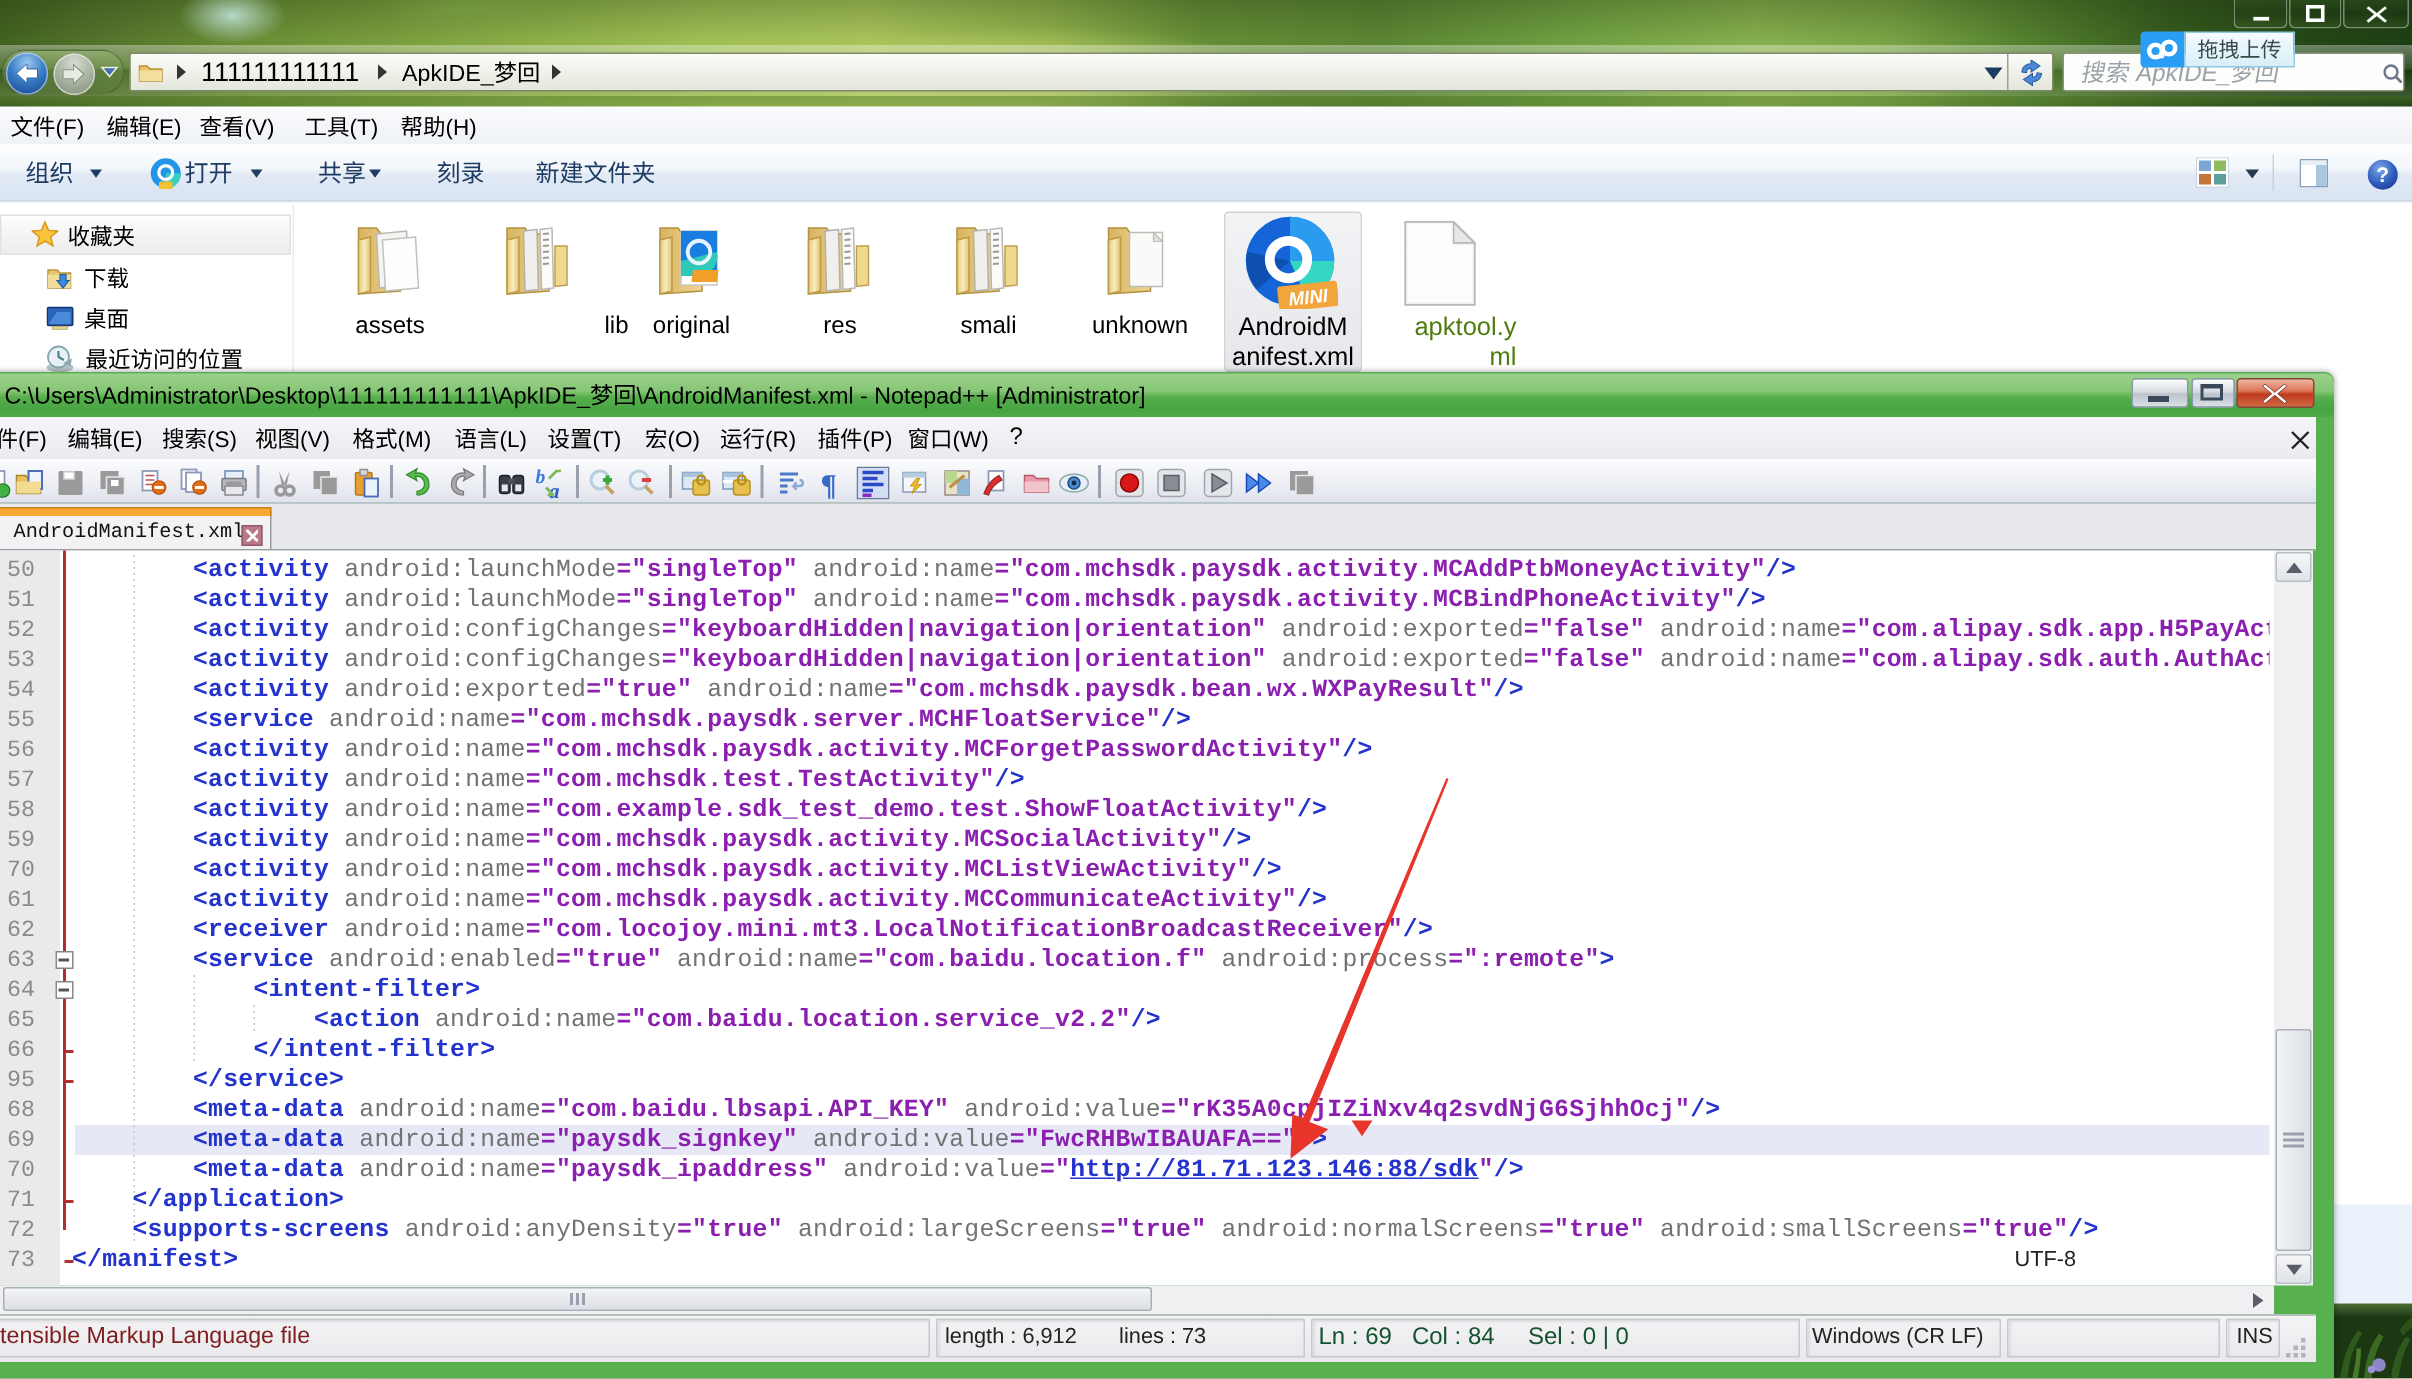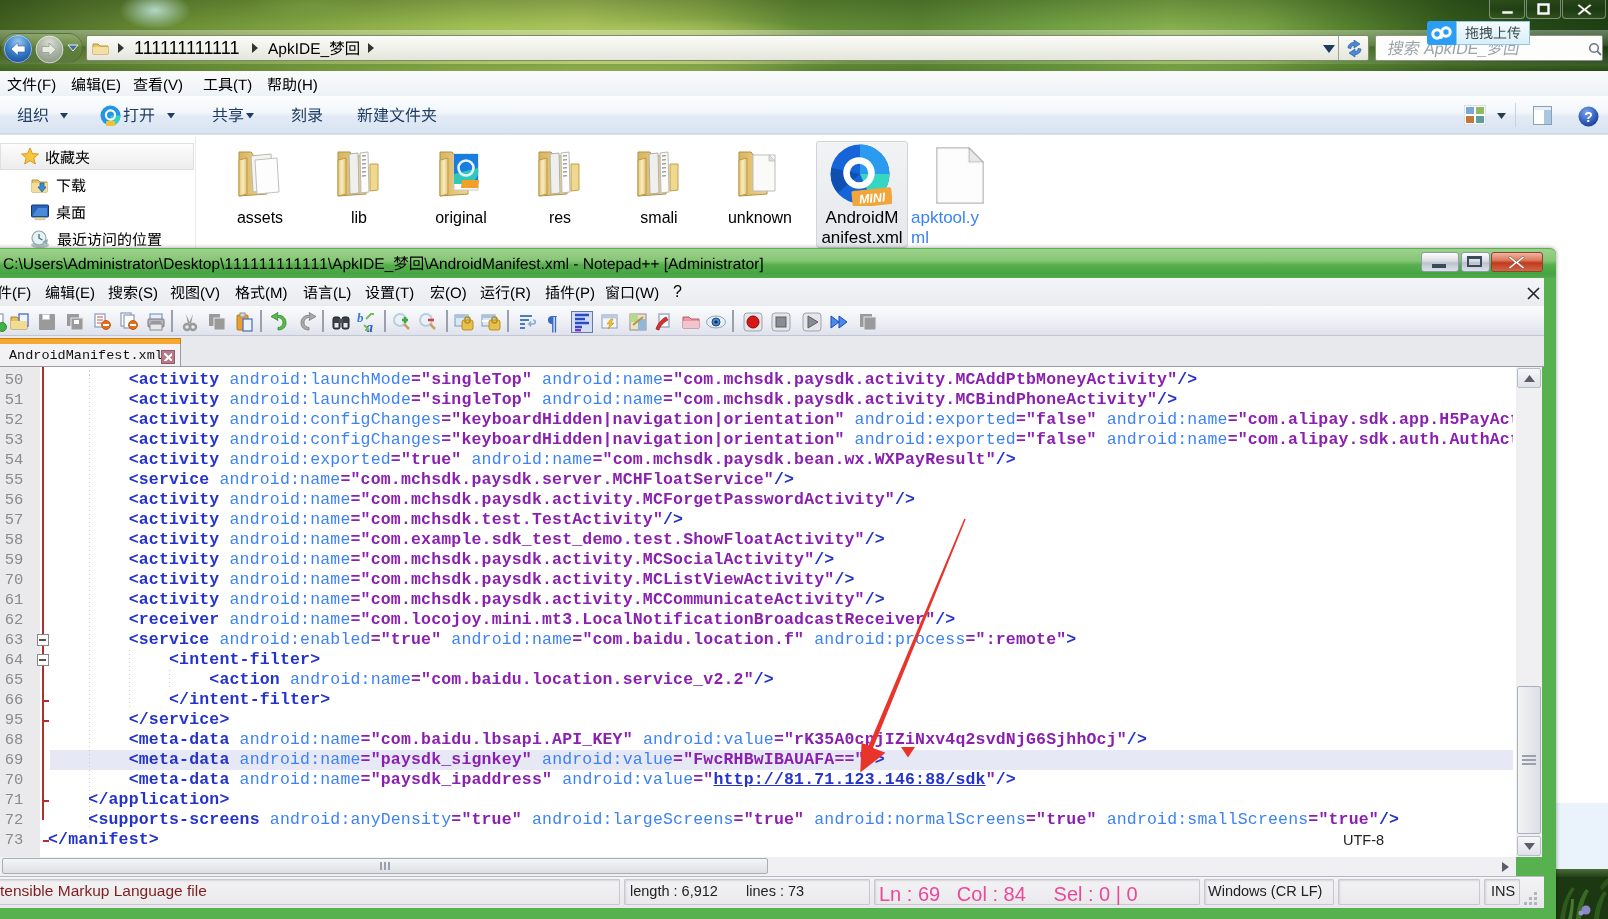--- a/index.html
+++ b/index.html
@@ -415,21 +415,21 @@
         <stop offset=".5" stop-color="#f7ecc0"></stop>
         <stop offset="1" stop-color="#e3c070"></stop>
       </linearGradient>
     </defs>
     <path d="M2 8 L14 8 L17 12 L30 12 L30 50 L2 52 Z" fill="url(#fb760)" stroke="#b2913f" stroke-width="1"></path>
     <path d="M16 11 L38 11 L38 47 L16 47 Z" fill="#fafaf8" stroke="#bcbcb8" stroke-width="1"></path>
     <path d="M32 11 L38 17 L32 17 Z" fill="#e0e0dc" stroke="#bcbcb8" stroke-width=".8"></path>
     <path d="M2 16 L10 14 L10 50 L2 52 Z" fill="url(#ff760)" stroke="#bb9a48" stroke-width="1"></path>
   </svg>
 <div class="ab" style="left:200px;top:209px;width:120px;text-align:center;font-size:16px;color:#000">assets</div>
-<div class="ab" style="left:299px;top:209px;width:120px;text-align:center;font-size:16px;color:#000">lib</div>
+<div class="ab" style="left:299px;top:209px;width:120px;text-align:right;font-size:16px;color:#000">lib</div>
 <div class="ab" style="left:401px;top:209px;width:120px;text-align:center;font-size:16px;color:#000">original</div>
 <div class="ab" style="left:500px;top:209px;width:120px;text-align:center;font-size:16px;color:#000">res</div>
 <div class="ab" style="left:599px;top:209px;width:120px;text-align:center;font-size:16px;color:#000">smali</div>
 <div class="ab" style="left:700px;top:209px;width:120px;text-align:center;font-size:16px;color:#000">unknown</div>
 <div class="ab" style="left:816px;top:141px;width:92px;height:107px;background:linear-gradient(180deg,#f2f3f5,#e5e7ea);border:1px solid #d0d3d8;border-radius:3px"></div>
 <svg class="ab" style="left:830px;top:144px" width="62" height="62">
 <circle cx="30" cy="30" r="29.5" fill="#1565d8"></circle>
 <path d="M30 0.5 A29.5 29.5 0 0 1 59.5 30 L30 30 Z" fill="#2b9bf0"></path>
 <path d="M59.5 30 A29.5 29.5 0 0 1 42 57 L30 30 Z" fill="#35d6c2"></path>
 <path d="M8 49 A29.5 29.5 0 0 1 1.5 24 L30 30 Z" fill="#0f4fb0"></path>
@@ -439,21 +439,21 @@
 <text x="42" y="58.5" text-anchor="middle" font-style="italic" font-weight="bold" font-size="12.5" fill="#fff" font-family="Liberation Sans">MINI</text>
     </g>
 </svg>
 <div class="ab" style="left:812px;top:208px;width:100px;text-align:center;font-size:17px;color:#000;line-height:19.5px">AndroidM<br>anifest.xml</div>
 <svg class="ab" style="left:936px;top:147px" width="48" height="57">
 <path d="M1 1 L33 1 L47 15 L47 56 L1 56 Z" fill="#fdfdfd" stroke="#b8b8b8" stroke-width="1.5"></path>
 <path d="M33 1 L33 15 L47 15 Z" fill="#e8e8e8" stroke="#b8b8b8" stroke-width="1.2"></path>
 <path d="M1 1 L33 1 L47 15 L47 56 L1 56 Z" fill="none" stroke="#fff" stroke-width="0"></path>
 <path d="M2 2 L32 2 L32 16 L46 16 L46 55 L2 55 Z" fill="none" stroke="#f4f4f4" stroke-width="1"></path>
 </svg>
-<div class="ab" style="left:911px;top:208px;width:100px;text-align:left;font-size:17px;color:#3b82f6;line-height:19.5px">apktool.y<br>ml</div>
+<div class="ab" style="left:911px;top:208px;width:100px;text-align:right;font-size:17px;color:#4d7c0f;line-height:19.5px">apktool.y<br>ml</div>
 <div class="ab" style="left:-14px;top:248px;width:1570px;height:671px;background:#57b14e;border-radius:6px 6px 0 0;box-shadow:0 0 4px rgba(0,0,0,.4)"></div>
 <div class="ab" style="left:-14px;top:249px;width:1570px;height:29px;border-radius:6px 6px 0 0;background:linear-gradient(180deg,#9dd18c 0%,#86c675 40%,#57ae4c 55%,#47a443 85%,#52ab4a)"></div>
 <div class="ab" style="left:3px;top:255px">
     <svg width="761" height="18" viewBox="0 0 761 18" fill="#000">
       <path transform="translate(0.0,14) scale(0.007568,-0.007568)" d="M792 1274Q558 1274 428 1124Q298 973 298 711Q298 452 434 294Q569 137 800 137Q1096 137 1245 430L1401 352Q1314 170 1156 75Q999 -20 791 -20Q578 -20 422 68Q267 157 186 322Q104 486 104 711Q104 1048 286 1239Q468 1430 790 1430Q1015 1430 1166 1342Q1317 1254 1388 1081L1207 1021Q1158 1144 1050 1209Q941 1274 792 1274Z"></path>
       <path transform="translate(11.2,14) scale(0.007568,-0.007568)" d="M187 875V1082H382V875ZM187 0V207H382V0Z"></path>
       <path transform="translate(15.5,14) scale(0.007568,-0.007568)" d="M407 -20 0 1484H158L569 -20Z"></path>
       <path transform="translate(19.8,14) scale(0.007568,-0.007568)" d="M731 -20Q558 -20 429 43Q300 106 229 226Q158 346 158 512V1409H349V528Q349 335 447 235Q545 135 730 135Q920 135 1026 238Q1131 342 1131 541V1409H1321V530Q1321 359 1248 235Q1176 111 1044 46Q911 -20 731 -20Z"></path>
       <path transform="translate(31.0,14) scale(0.007568,-0.007568)" d="M950 299Q950 146 834 63Q719 -20 511 -20Q309 -20 200 46Q90 113 57 254L216 285Q239 198 311 158Q383 117 511 117Q648 117 712 159Q775 201 775 285Q775 349 731 389Q687 429 589 455L460 489Q305 529 240 568Q174 606 137 661Q100 716 100 796Q100 944 206 1022Q311 1099 513 1099Q692 1099 798 1036Q903 973 931 834L769 814Q754 886 688 924Q623 963 513 963Q391 963 333 926Q275 889 275 814Q275 768 299 738Q323 708 370 687Q417 666 568 629Q711 593 774 562Q837 532 874 495Q910 458 930 410Q950 361 950 299Z"></path>
       <path transform="translate(38.8,14) scale(0.007568,-0.007568)" d="M276 503Q276 317 353 216Q430 115 578 115Q695 115 766 162Q836 209 861 281L1019 236Q922 -20 578 -20Q338 -20 212 123Q87 266 87 548Q87 816 212 959Q338 1102 571 1102Q1048 1102 1048 527V503ZM862 641Q847 812 775 890Q703 969 568 969Q437 969 360 882Q284 794 278 641Z"></path>
@@ -863,21 +863,21 @@
 <div class="ab" style="left:36.5px;top:633.5px;width:12px;height:12px;background:#fff;border:1px solid #888"></div>
 <div class="ab" style="left:39px;top:639.0px;width:7px;height:1.5px;background:#555"></div>
 <div class="ab" style="left:36.5px;top:653.5px;width:12px;height:12px;background:#fff;border:1px solid #888"></div>
 <div class="ab" style="left:39px;top:659.0px;width:7px;height:1.5px;background:#555"></div>
 <div class="ab" style="left:43px;top:700px;width:6px;height:1.5px;background:#b03030"></div>
 <div class="ab" style="left:43px;top:720px;width:6px;height:1.5px;background:#b03030"></div>
 <div class="ab" style="left:43px;top:800px;width:6px;height:1.5px;background:#b03030"></div>
 <div class="ab" style="left:43px;top:840px;width:6px;height:1.5px;background:#b03030"></div>
 <style>
 #code{position:absolute;left:48px;top:370px;width:1465px;height:480px;overflow:hidden;font-family:"Liberation Mono",monospace;font-size:16.5px;letter-spacing:.18px;line-height:20px;white-space:pre;color:#000}
-#code .t{color:#2333cc;font-weight:bold}#code .a{color:#3b82f6}#code .v{color:#8a1fb0;font-weight:bold}#code .u{color:#2333cc;text-decoration:underline;font-weight:bold}
+#code .t{color:#2333cc;font-weight:bold}#code .a{color:#737373}#code .v{color:#8a1fb0;font-weight:bold}#code .u{color:#2333cc;text-decoration:underline;font-weight:bold}
 </style>
 <div id="code"><div style="height:20px">        <b class="t">&lt;activity</b> <span class="a">android:launchMode</span><b class="v">="singleTop"</b> <span class="a">android:name</span><b class="v">="com.mchsdk.paysdk.activity.MCAddPtbMoneyActivity"</b><b class="t">/&gt;</b></div><div style="height:20px">        <b class="t">&lt;activity</b> <span class="a">android:launchMode</span><b class="v">="singleTop"</b> <span class="a">android:name</span><b class="v">="com.mchsdk.paysdk.activity.MCBindPhoneActivity"</b><b class="t">/&gt;</b></div><div style="height:20px">        <b class="t">&lt;activity</b> <span class="a">android:configChanges</span><b class="v">="keyboardHidden|navigation|orientation"</b> <span class="a">android:exported</span><b class="v">="false"</b> <span class="a">android:name</span><b class="v">="com.alipay.sdk.app.H5PayActivity"</b></div><div style="height:20px">        <b class="t">&lt;activity</b> <span class="a">android:configChanges</span><b class="v">="keyboardHidden|navigation|orientation"</b> <span class="a">android:exported</span><b class="v">="false"</b> <span class="a">android:name</span><b class="v">="com.alipay.sdk.auth.AuthActivity"</b></div><div style="height:20px">        <b class="t">&lt;activity</b> <span class="a">android:exported</span><b class="v">="true"</b> <span class="a">android:name</span><b class="v">="com.mchsdk.paysdk.bean.wx.WXPayResult"</b><b class="t">/&gt;</b></div><div style="height:20px">        <b class="t">&lt;service</b> <span class="a">android:name</span><b class="v">="com.mchsdk.paysdk.server.MCHFloatService"</b><b class="t">/&gt;</b></div><div style="height:20px">        <b class="t">&lt;activity</b> <span class="a">android:name</span><b class="v">="com.mchsdk.paysdk.activity.MCForgetPasswordActivity"</b><b class="t">/&gt;</b></div><div style="height:20px">        <b class="t">&lt;activity</b> <span class="a">android:name</span><b class="v">="com.mchsdk.test.TestActivity"</b><b class="t">/&gt;</b></div><div style="height:20px">        <b class="t">&lt;activity</b> <span class="a">android:name</span><b class="v">="com.example.sdk_test_demo.test.ShowFloatActivity"</b><b class="t">/&gt;</b></div><div style="height:20px">        <b class="t">&lt;activity</b> <span class="a">android:name</span><b class="v">="com.mchsdk.paysdk.activity.MCSocialActivity"</b><b class="t">/&gt;</b></div><div style="height:20px">        <b class="t">&lt;activity</b> <span class="a">android:name</span><b class="v">="com.mchsdk.paysdk.activity.MCListViewActivity"</b><b class="t">/&gt;</b></div><div style="height:20px">        <b class="t">&lt;activity</b> <span class="a">android:name</span><b class="v">="com.mchsdk.paysdk.activity.MCCommunicateActivity"</b><b class="t">/&gt;</b></div><div style="height:20px">        <b class="t">&lt;receiver</b> <span class="a">android:name</span><b class="v">="com.locojoy.mini.mt3.LocalNotificationBroadcastReceiver"</b><b class="t">/&gt;</b></div><div style="height:20px">        <b class="t">&lt;service</b> <span class="a">android:enabled</span><b class="v">="true"</b> <span class="a">android:name</span><b class="v">="com.baidu.location.f"</b> <span class="a">android:process</span><b class="v">=":remote"</b><b class="t">&gt;</b></div><div style="height:20px">            <b class="t">&lt;intent-filter&gt;</b></div><div style="height:20px">                <b class="t">&lt;action</b> <span class="a">android:name</span><b class="v">="com.baidu.location.service_v2.2"</b><b class="t">/&gt;</b></div><div style="height:20px">            <b class="t">&lt;/intent-filter&gt;</b></div><div style="height:20px">        <b class="t">&lt;/service&gt;</b></div><div style="height:20px">        <b class="t">&lt;meta-data</b> <span class="a">android:name</span><b class="v">="com.baidu.lbsapi.API_KEY"</b> <span class="a">android:value</span><b class="v">="rK35A0cpjIZiNxv4q2svdNjG6SjhhOcj"</b><b class="t">/&gt;</b></div><div style="height:20px">        <b class="t">&lt;meta-data</b> <span class="a">android:name</span><b class="v">="paysdk_signkey"</b> <span class="a">android:value</span><b class="v">="FwcRHBwIBAUAFA=="</b><b class="t">/&gt;</b></div><div style="height:20px">        <b class="t">&lt;meta-data</b> <span class="a">android:name</span><b class="v">="paysdk_ipaddress"</b> <span class="a">android:value</span><b class="v">="</b><b class="u">http://81.71.123.146:88/sdk</b><b class="v">"</b><b class="t">/&gt;</b></div><div style="height:20px">    <b class="t">&lt;/application&gt;</b></div><div style="height:20px">    <b class="t">&lt;supports-screens</b> <span class="a">android:anyDensity</span><b class="v">="true"</b> <span class="a">android:largeScreens</span><b class="v">="true"</b> <span class="a">android:normalScreens</span><b class="v">="true"</b> <span class="a">android:smallScreens</span><b class="v">="true"</b><b class="t">/&gt;</b></div><div style="height:20px"><b class="t">&lt;/manifest&gt;</b></div></div>
 <div class="ab" style="left:1516px;top:367px;width:26px;height:490px;background:#f0f0f2"></div>
 <div class="ab" style="left:1517px;top:368px;width:24px;height:20px;background:linear-gradient(180deg,#f6f7f8,#dfe2e8);border:1px solid #b8bcc6;border-radius:2px"></div>
 <svg class="ab" style="left:1524px;top:375px" width="11" height="7">
     <path d="M5.5 0 L11 7 L0 7 Z" fill="#5a5e6a"></path>
   </svg>
 <div class="ab" style="left:1517px;top:686px;width:24px;height:148px;background:linear-gradient(90deg,#f2f3f5,#dcdfe6);border:1px solid #aab0bc;border-radius:2px"></div>
 <div class="ab" style="left:1522px;top:755px;width:14px;height:1.5px;background:#9aa0ac"></div>
 <div class="ab" style="left:1522px;top:759px;width:14px;height:1.5px;background:#9aa0ac"></div>
@@ -896,21 +896,21 @@
   </svg>
 <div class="ab" style="left:-14px;top:876px;width:1558px;height:32px;background:linear-gradient(180deg,#f4f4f6,#e8e8ec);border-top:1px solid #b8b8c0"></div>
 <div class="ab" style="left:-10px;top:879px;width:630px;height:26px;border:1px solid #c8c8d0;border-radius:1px;box-shadow:inset 1px 1px 2px rgba(160,160,170,.35)"></div>
 <div class="ab" style="left:624px;top:879px;width:246px;height:26px;border:1px solid #c8c8d0;border-radius:1px;box-shadow:inset 1px 1px 2px rgba(160,160,170,.35)"></div>
 <div class="ab" style="left:874px;top:879px;width:326px;height:26px;border:1px solid #c8c8d0;border-radius:1px;box-shadow:inset 1px 1px 2px rgba(160,160,170,.35)"></div>
 <div class="ab" style="left:1204px;top:879px;width:130px;height:26px;border:1px solid #c8c8d0;border-radius:1px;box-shadow:inset 1px 1px 2px rgba(160,160,170,.35)"></div>
 <div class="ab" style="left:1338px;top:879px;width:142px;height:26px;border:1px solid #c8c8d0;border-radius:1px;box-shadow:inset 1px 1px 2px rgba(160,160,170,.35)"></div>
 <div class="ab" style="left:1484px;top:879px;width:36px;height:26px;border:1px solid #c8c8d0;border-radius:1px;box-shadow:inset 1px 1px 2px rgba(160,160,170,.35)"></div>
 <div class="ab" style="left:0;top:882px;font-size:15.5px;color:#7f1d1d">tensible Markup Language file</div>
 <div class="ab" style="left:630px;top:883px;font-size:14.5px;color:#222">length : 6,912&nbsp;&nbsp;&nbsp;&nbsp;&nbsp;&nbsp;&nbsp;lines : 73</div>
-<div class="ab" style="left:879px;top:883px;font-size:20px;color:#ec4899">Ln : 69&nbsp;&nbsp;&nbsp;Col : 84&nbsp;&nbsp;&nbsp;&nbsp;&nbsp;Sel : 0 | 0</div>
+<div class="ab" style="left:879px;top:883px;font-size:16px;color:#14532d">Ln : 69&nbsp;&nbsp;&nbsp;Col : 84&nbsp;&nbsp;&nbsp;&nbsp;&nbsp;Sel : 0 | 0</div>
 <div class="ab" style="left:1208px;top:883px;font-size:14.5px;color:#222">Windows (CR LF)</div>
 <div class="ab" style="left:1343px;top:832px;font-size:14.5px;color:#222">UTF-8</div>
 <div class="ab" style="left:1491px;top:883px;font-size:14.5px;color:#222">INS</div>
 <svg class="ab" style="left:1524px;top:892px" width="14" height="14">
 <g fill="#b0b4bc">
       <rect x="10" y="0" width="3" height="3"></rect>
       <rect x="10" y="5" width="3" height="3"></rect>
       <rect x="10" y="10" width="3" height="3"></rect>
       <rect x="5" y="5" width="3" height="3"></rect>
       <rect x="5" y="10" width="3" height="3"></rect>

